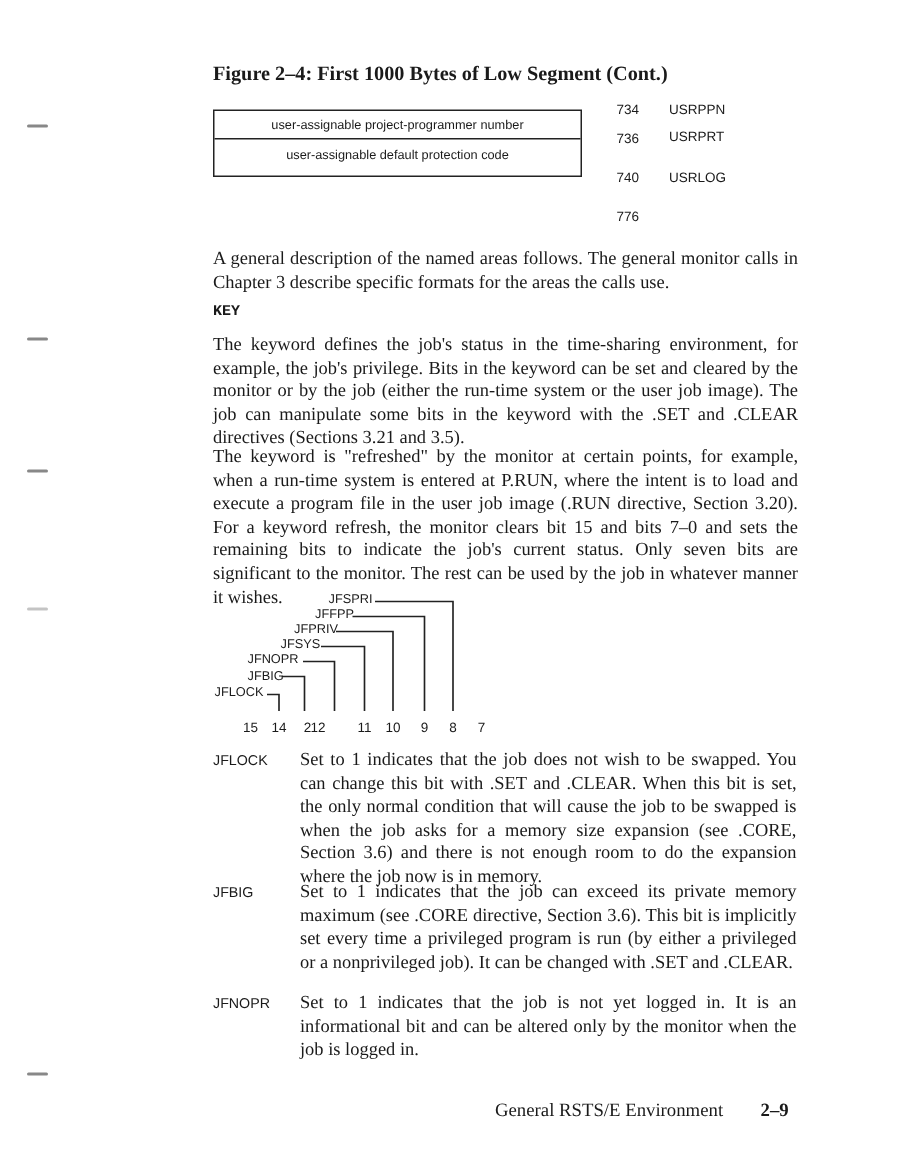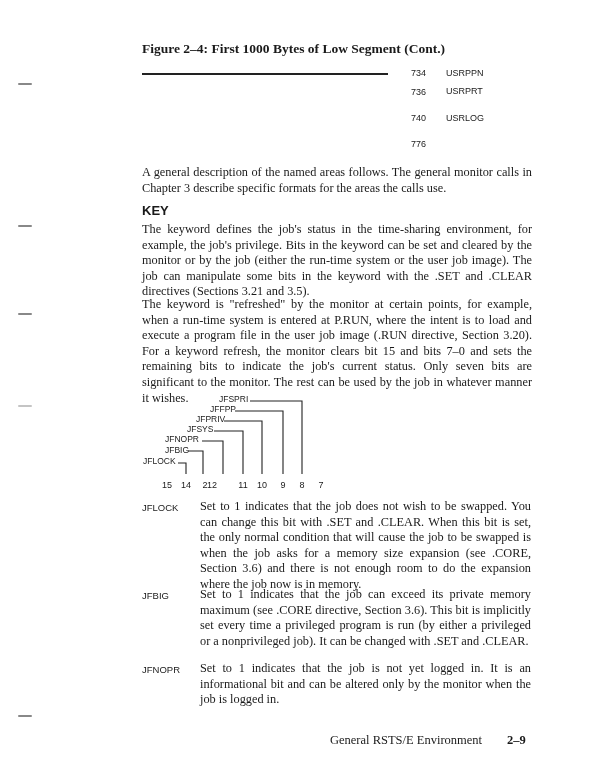--- a/index.html
+++ b/index.html
@@ -4,40 +4,42 @@
 <style>
   html, body { margin:0; padding:0; }
   body { width:604px; height:783px; background:#ffffff; position:relative; overflow:hidden; color:#1a1a1a; }
   .abs { position:absolute; }
   .title { left:142px; top:41px; font-family:"Liberation Serif", serif; font-weight:bold; font-size:13.5px; }
   .mem-table { left:142px; top:73px; width:244px; border:1.5px solid #222; }
   .mem-row { border-top:1.5px solid #222; text-align:center; font-family:"Liberation Sans", sans-serif; font-size:8.5px; }
   .mem-row:first-child { border-top:none; }
   .addr { font-family:"Liberation Sans", sans-serif; font-size:9px; }
   .para { left:142px; width:390px; font-family:"Liberation Serif", serif; font-size:12.3px; line-height:15.6px; text-align:justify; }
-  .heading { left:142px; font-family:Liberation Sans, sans-serif; font-weight:bold; font-size:13px; }
+  .heading { left:142px; font-family:Liberation Mono, monospace; font-weight:bold; font-size:10px; }
   .diag-label { font-family:"Liberation Sans", sans-serif; font-size:8.5px; position:absolute; }
   .bitnum { font-family:"Liberation Sans", sans-serif; font-size:9px; position:absolute; transform:translateX(-50%); }
   .def-term { left:142px; font-family:"Liberation Sans", sans-serif; font-size:9.5px; }
   .def-body { left:200px; width:331px; font-family:"Liberation Serif", serif; font-size:12.3px; line-height:15.6px; text-align:justify; }
   .footer { top:733px; font-family:"Liberation Serif", serif; font-size:12.5px; }
   .margin-mark { position:absolute; left:18px; width:14px; height:2px; border-radius:2px; background:#555; opacity:0.7; }
 </style>
 </head>
 <body>
 
 <div class="margin-mark" style="top:83px;"></div>
 <div class="margin-mark" style="top:225px;"></div>
 <div class="margin-mark" style="top:313px;"></div>
 <div class="margin-mark" style="top:405px;opacity:0.35;"></div>
 <div class="margin-mark" style="top:715px;"></div>
 
 <div class="abs title">Figure 2–4:   First 1000 Bytes of Low Segment (Cont.)</div>
 
 <div class="abs mem-table">
+  <div class="mem-row" style="height:18px;line-height:18px;">user-assignable project-programmer number</div>
+  <div class="mem-row" style="height:24px;line-height:20px;">user-assignable default protection code</div>
 </div>
 
 <div class="abs addr" style="left:411px;top:68px;">734</div>
 <div class="abs addr" style="left:446px;top:68px;">USRPPN</div>
 <div class="abs addr" style="left:411px;top:87px;">736</div>
 <div class="abs addr" style="left:446px;top:86px;">USRPRT</div>
 <div class="abs addr" style="left:411px;top:113px;">740</div>
 <div class="abs addr" style="left:446px;top:113px;">USRLOG</div>
 <div class="abs addr" style="left:411px;top:139px;">776</div>
 

